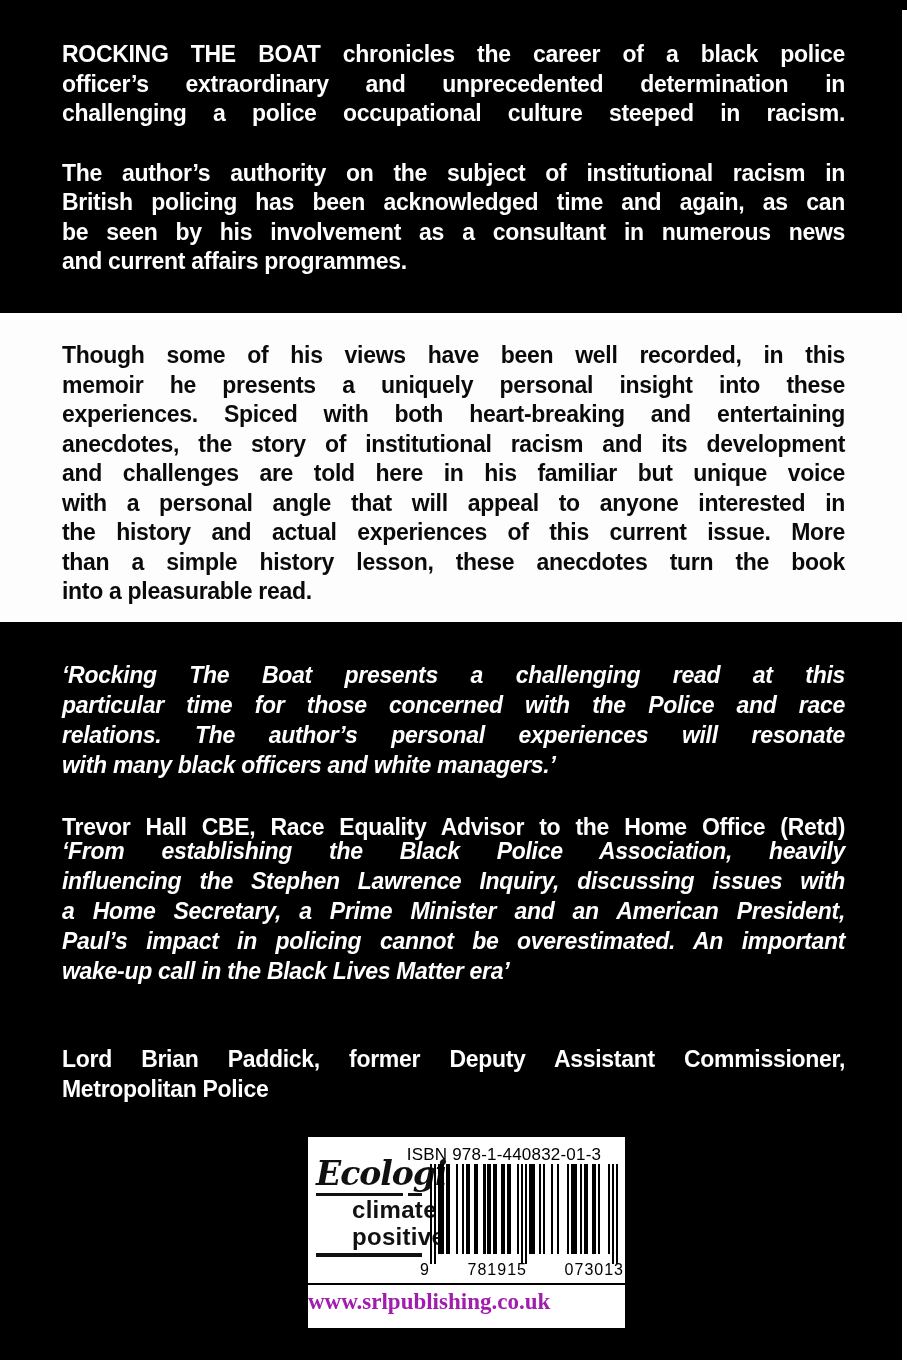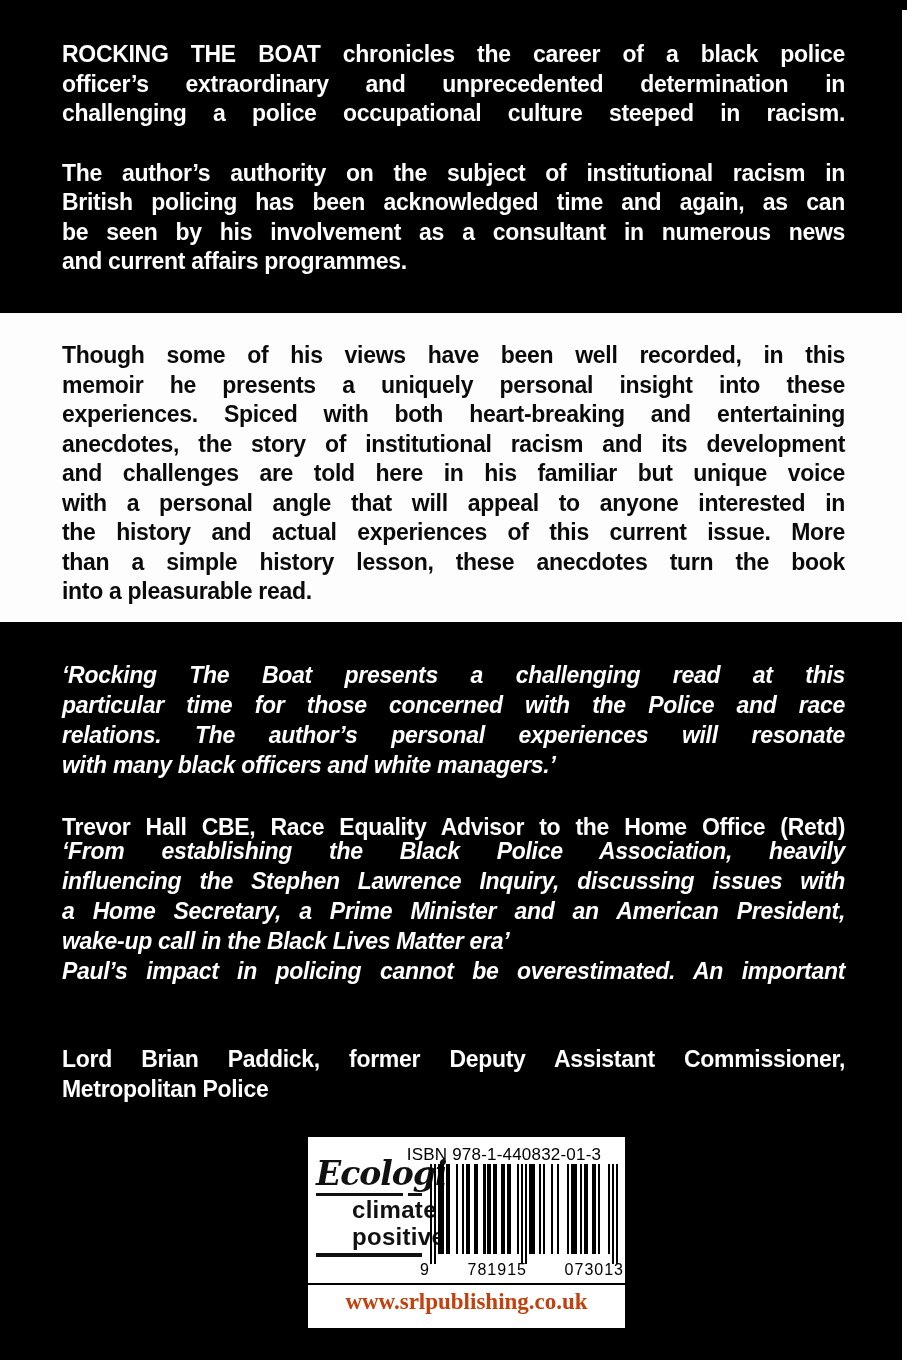--- a/index.html
+++ b/index.html
@@ -26,22 +26,22 @@
   .eco-rule1{display:flex;gap:5px;margin-top:2px;}
   .eco-rule1 .seg1{height:3px;background:#111;flex:1;}
   .eco-rule1 .seg2{height:3px;background:#111;width:14px;}
   .eco-word{font-size:24px;font-weight:bold;line-height:27px;letter-spacing:0.3px;color:#111;margin-left:36px;}
   .eco-rule2{height:4px;background:#111;margin-top:3px;width:100%;}
   .bars{position:absolute;left:122px;top:27px;width:188px;height:100px;}
   .bars svg{width:100%;height:100%;}
   .digits{position:absolute;left:112px;top:124px;width:204px;display:flex;
           justify-content:space-between;font-size:16px;letter-spacing:1px;}
   .bc-divider{position:absolute;left:0;top:146px;width:317px;height:2px;background:#000;}
-  .pub-url{position:absolute;left:0;top:152px;width:317px;text-align:center;
-           font-family:"Liberation Serif",serif;font-weight:bold;font-size:23px;color:#c2410c;}
+  .pub-url{position:absolute;left:0;top:152px;width:317px;
+           font-family:"Liberation Serif",serif;font-weight:bold;font-size:23px;color:#a21caf;}
 </style>
 </head>
 <body>
 
 <div class="page">
 
   <div class="right-strip"></div>
 
   <div class="txt light" style="top:40px;">
     <div>
@@ -78,22 +78,22 @@
   </div>
 
   <div class="txt light attr" style="top:812px;">
     <div class="ln">Trevor Hall CBE, Race Equality Advisor to the Home Office (Retd)</div>
   </div>
 
   <div class="txt light quote" style="top:836px;">
     <div class="ln">‘From establishing the Black Police Association, heavily</div>
     <div class="ln">influencing the Stephen Lawrence Inquiry, discussing issues with</div>
     <div class="ln">a Home Secretary, a Prime Minister and an American President,</div>
+    <div class="ln">Paul’s impact in policing cannot be overestimated. An important</div>
     <div class="ln end">wake-up call in the Black Lives Matter era’</div>
-    <div class="ln">Paul’s impact in policing cannot be overestimated. An important</div>
   </div>
 
   <div class="txt light attr" style="top:1044px;">
     <div class="ln">Lord Brian Paddick, former Deputy Assistant Commissioner,</div>
     <div class="ln end">Metropolitan Police</div>
   </div>
 
   <div class="bc-panel">
     <div class="isbn">ISBN 978-1-440832-01-3</div>
 

